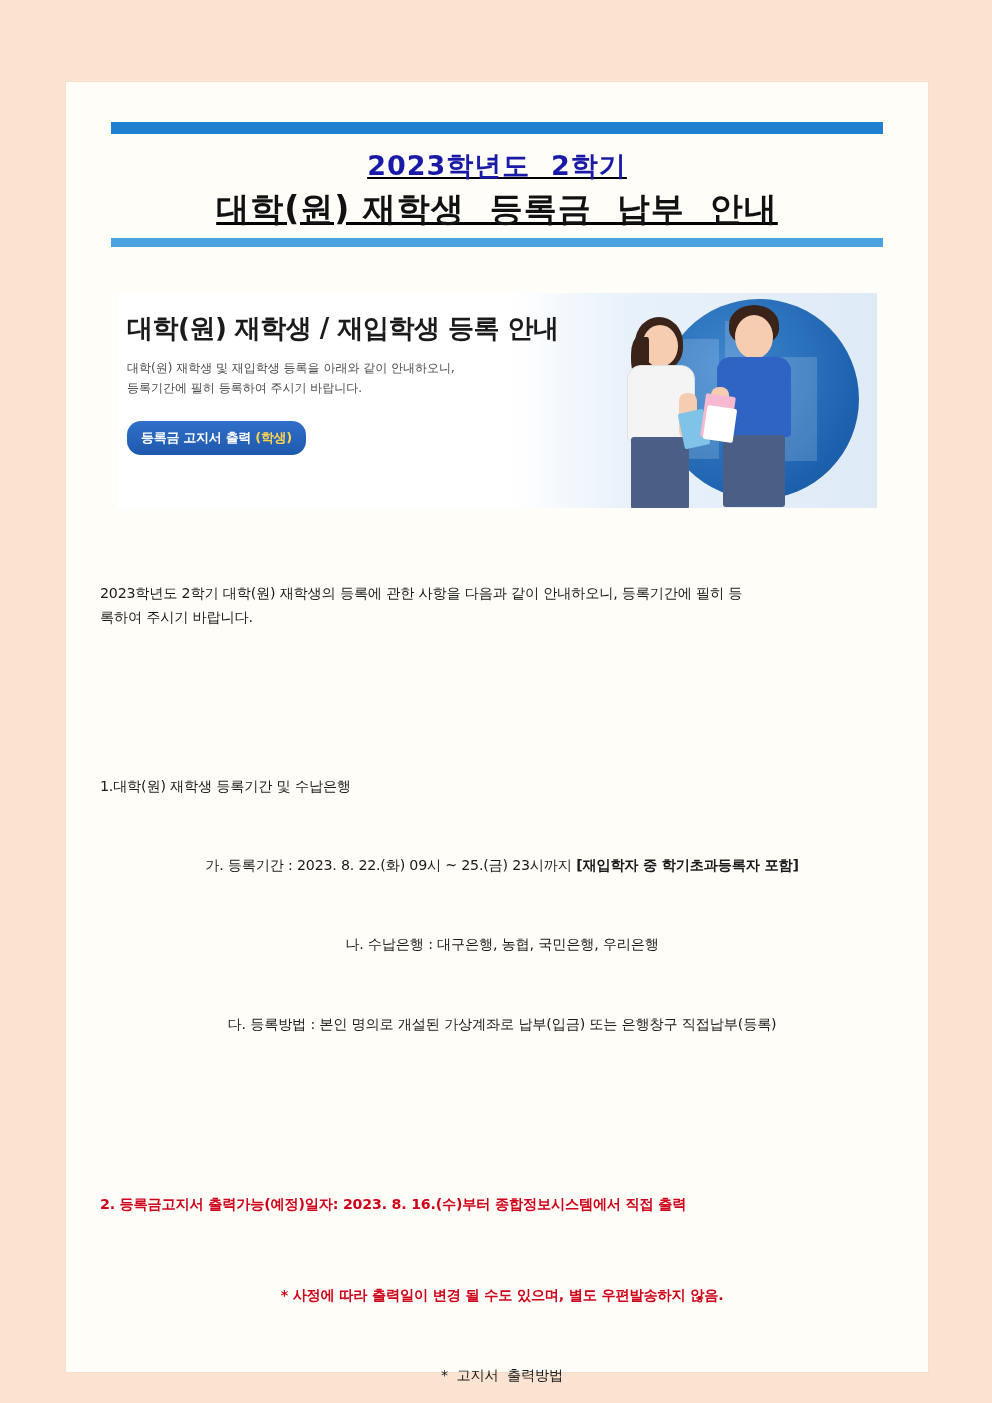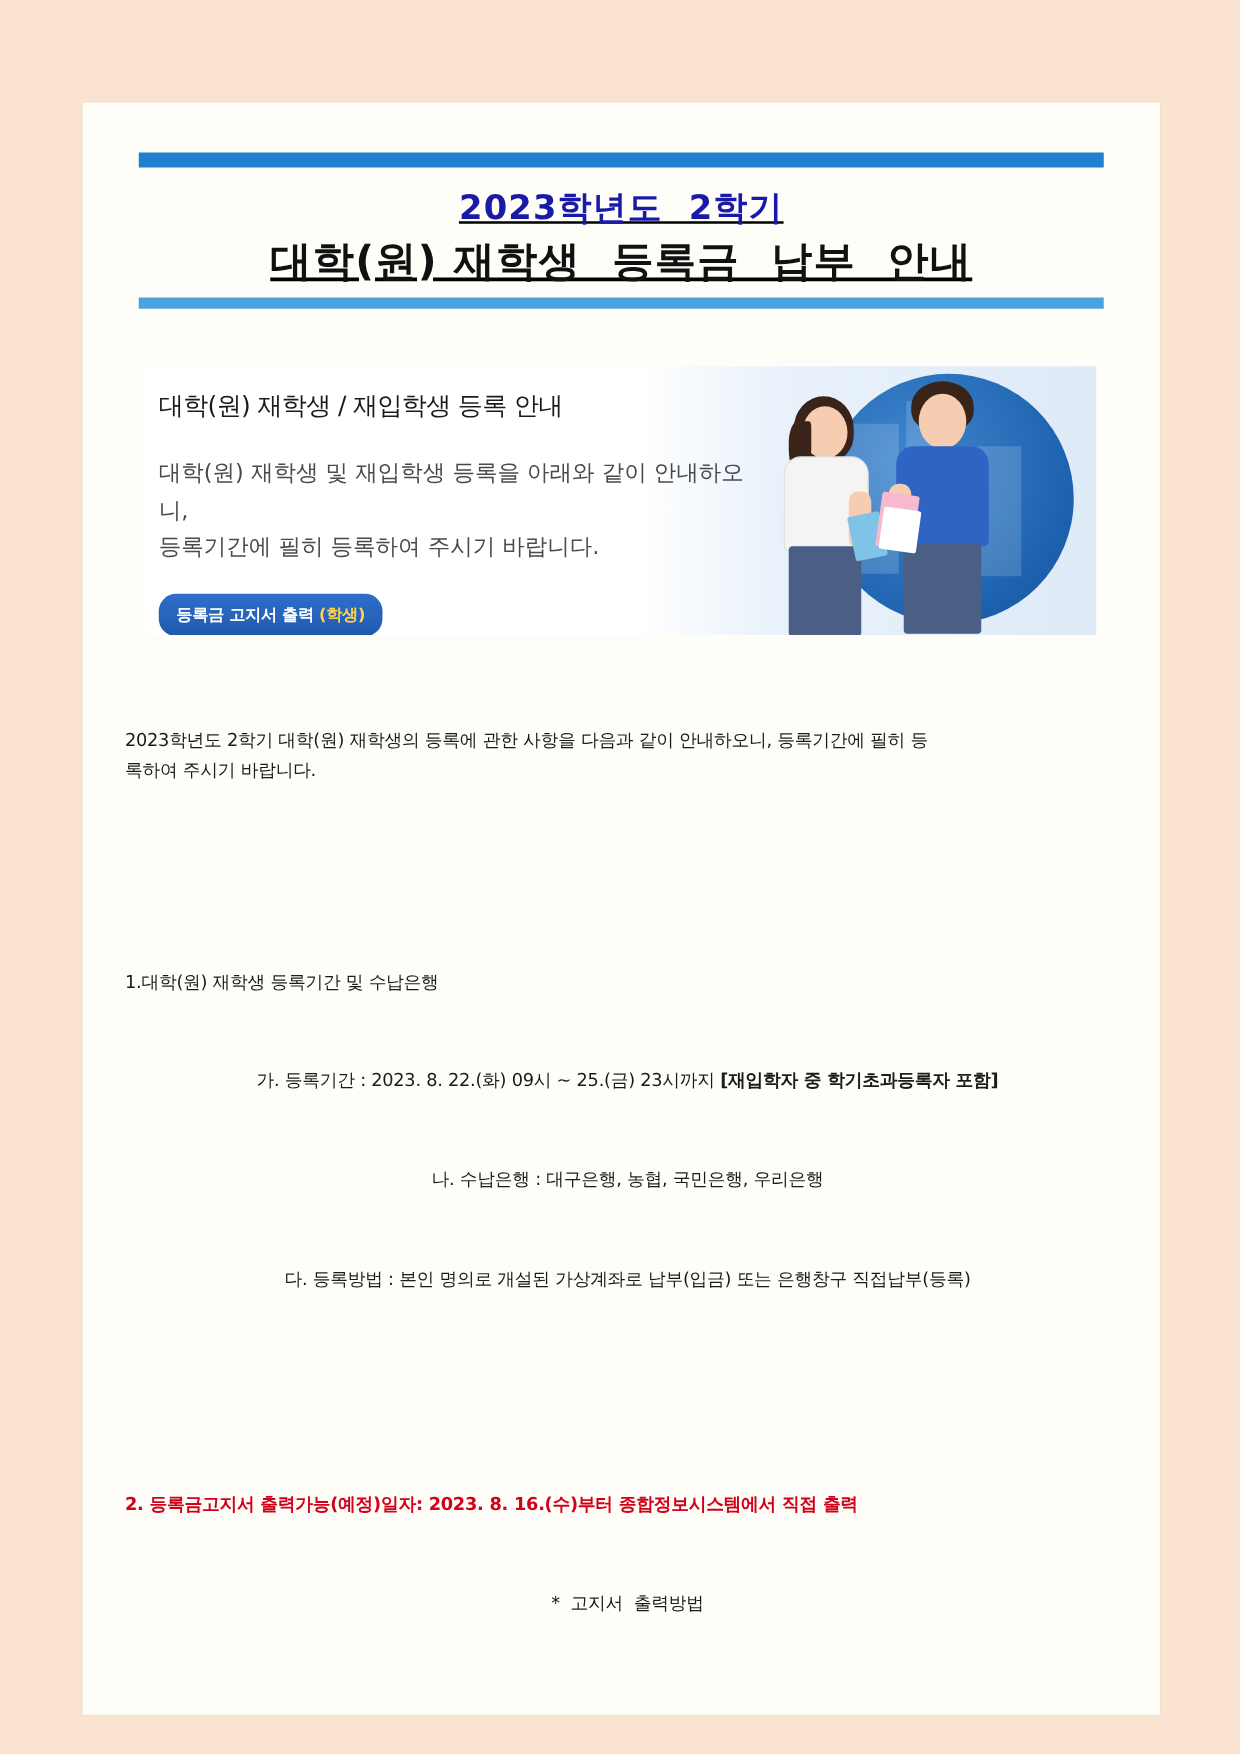--- a/index.html
+++ b/index.html
@@ -71,29 +71,29 @@
     background: linear-gradient(90deg, #ffffff 0%, #ffffff 52%, #e9f2fb 66%, #dfeaf7 100%);
     overflow: hidden;
   }
   .banner-left {
     position: absolute;
     left: 10px;
     top: 18px;
     width: 470px;
   }
   .banner-title {
-    font-size: 20px;
-    font-weight: normal;
+    font-size: 26px;
+    font-weight: bold;
     color: #1b1b1b;
     letter-spacing: -0.5px;
     white-space: pre;
   }
   .banner-desc {
-    margin-top: 26px;
-    font-size: 18px;
+    margin-top: 13px;
+    font-size: 12px;
     color: #4a4a4a;
     line-height: 1.65;
     white-space: pre-line;
   }
   .banner-buttons {
     margin-top: 22px;
     display: flex;
     gap: 12px;
   }
   .banner-btn {
@@ -216,20 +216,21 @@
 록하여 주시기 바랍니다.</div>
       <div class="gap"></div>
 
       <div class="para">1.대학(원) 재학생 등록기간 및 수납은행</div>
       <div class="para indent1"><span>가. 등록기간 : 2023. 8. 22.(화) 09시 ~ 25.(금) 23시까지 </span><span class="bold">[재입학자 중 학기초과등록자 포함]</span></div>
       <div class="para indent1">나. 수납은행 : 대구은행, 농협, 국민은행, 우리은행</div>
       <div class="para indent1">다. 등록방법 : 본인 명의로 개설된 가상계좌로 납부(입금) 또는 은행창구 직접납부(등록)</div>
       <div class="gap"></div>
 
       <div class="para red-bold">2. 등록금고지서 출력가능(예정)일자: 2023. 8. 16.(수)부터 종합정보시스템에서 직접 출력</div>
+      <div class="para red-bold indent1">* 사정에 따라 출력일이 변경 될 수도 있으며, 별도 우편발송하지 않음.</div>
       <div class="para indent1">*  고지서  출력방법</div>
       
       
       
       
       
 
       
       
       

